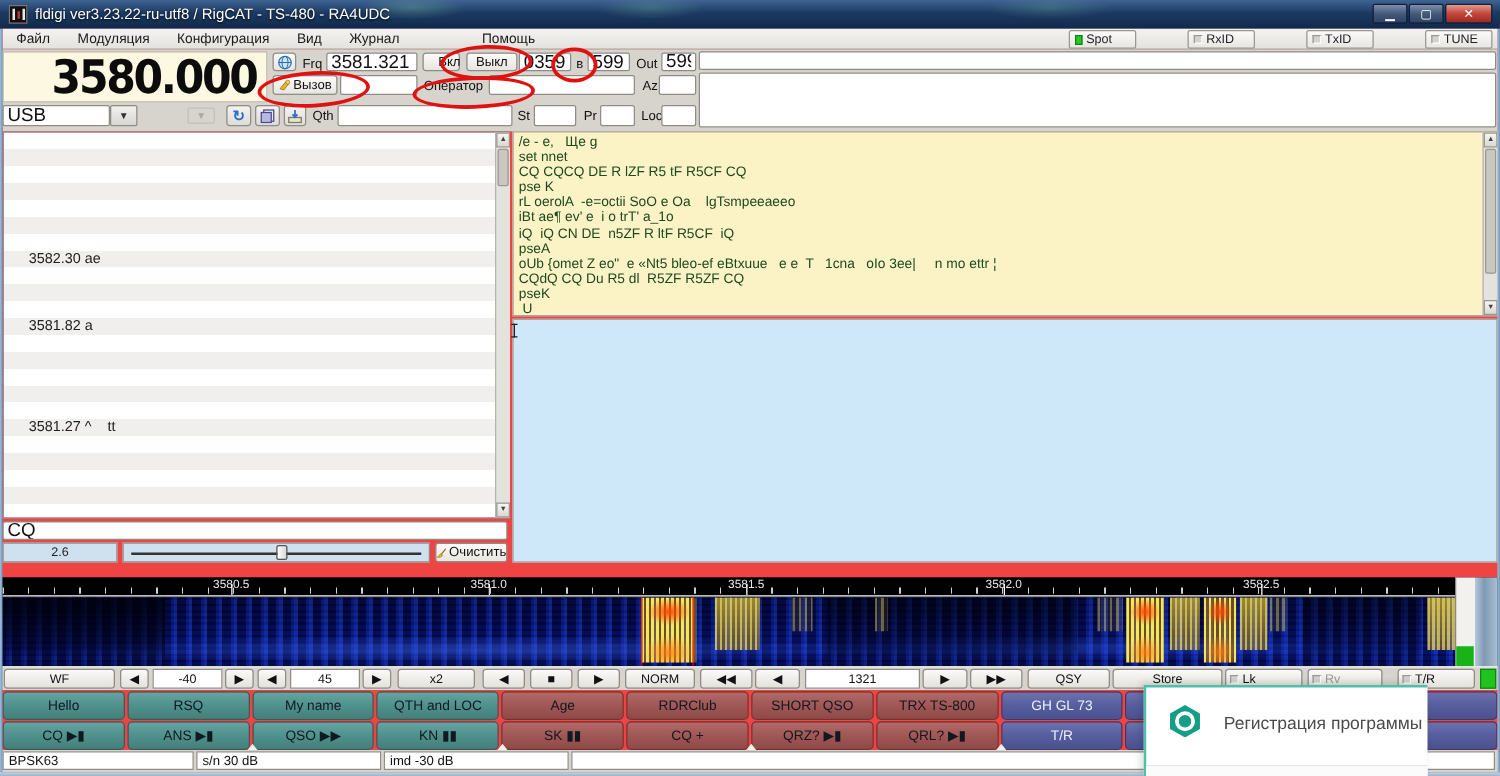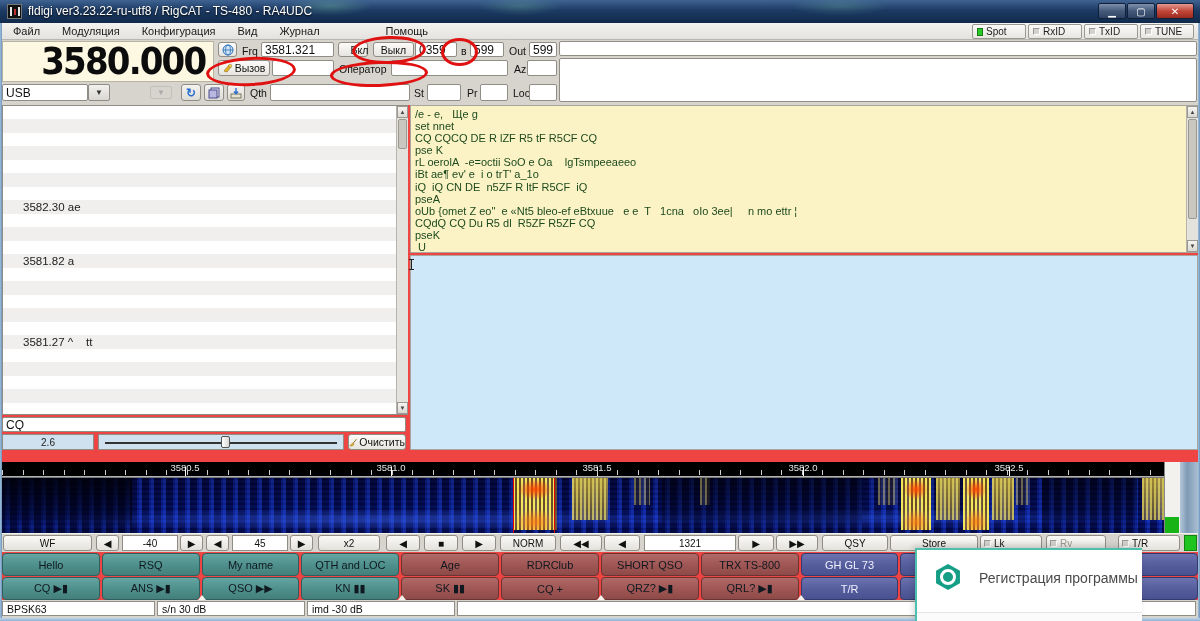--- a/index.html
+++ b/index.html
@@ -27,36 +27,36 @@
   .win-btn.close { width:38px; background:linear-gradient(180deg,#e49890 0%,#c2473a 50%,#9c2a1e 100%); }
 
   .menubar { position:absolute; left:2px; top:23px; width:1196px; height:17px; background:linear-gradient(180deg,#f4f3f1,#e4e2de);
     border-bottom:1px solid #b8b6b0; }
   .menu-items { display:flex; height:100%; align-items:center; }
   .menu-item { font-size:11px; color:#1a1a1a; padding:0 11px; }
   .menu-item:last-child { margin-left:44px; }
   .id-buttons { position:absolute; right:4px; top:1px; display:flex; gap:2px; }
   .id-btn { width:54px; height:15px; border:1px solid #9a988f; border-radius:2px;
     background:linear-gradient(180deg,#fbfaf8,#e8e6e1); font-size:10px; color:#222;
-    display:flex; align-items:center; padding-left:4px; gap:3px; }
+    display:flex; align-items:center; padding-left:4px; gap:3px;margin-left:39px; }
   .led { width:6px; height:8px; background:#29c829; border:1px solid #1a7a1a; }
   .led.off { width:7px; height:7px; background:#d4d2cc; border:1px solid #999; border-right-color:#fff; border-bottom-color:#fff; }
 
   .edge-l,.edge-r { position:absolute; top:23px; width:2px; height:595px; background:linear-gradient(90deg,#9fc0df,#6f94b8); z-index:5; }
   .edge-l{left:0;} .edge-r{right:0;}
   .edge-b { position:absolute; left:0; bottom:0; width:1200px; height:3px; background:linear-gradient(180deg,#bdd6ec,#8fb2d2); z-index:5; }
 
   
   .toppanel { position:absolute; left:2px; top:40px; width:1196px; height:65px; background:#d6d4cd; }
   .freq-display { position:absolute; left:0; top:1px; width:212px; height:41px; background:#fdf8e2;
     border:1px solid #b8b4a4; display:flex; align-items:center; justify-content:flex-end; padding-right:8px; }
   .freq-display span { font-family:"DejaVu Sans", sans-serif; font-weight:700; font-size:37px; letter-spacing:-2px; color:#0c0c0c; transform:scaleX(.92); transform-origin:right; }
 
   .lbl { position:absolute; font-size:10.5px; color:#111; white-space:nowrap; }
-  .fld { position:absolute; background:#fff; border:1px solid #8f8d86; border-radius:2px; font-size:12px; color:#111;
+  .fld { position:absolute; background:#fff; border:1px solid #8f8d86; border-radius:2px; font-size:15px; color:#111;
     font-family:"Liberation Sans", sans-serif; padding:0 3px; outline:none; }
   .pbtn { position:absolute; background:linear-gradient(180deg,#fcfbf9,#e7e5e0); border:1px solid #8f8d86; border-radius:3px;
     font-size:10.5px; color:#111; display:flex; align-items:center; justify-content:center; gap:2px; }
 
   .combo-arrow { position:absolute; background:linear-gradient(180deg,#f2f1ee,#d9d7d1); border:1px solid #8f8d86; border-radius:2px;
     display:flex; align-items:center; justify-content:center; font-size:8px; color:#333; }
   .icon-btn { position:absolute; width:20px; height:17px; background:linear-gradient(180deg,#f4f3f0,#dedcd6);
     border:1px solid #8f8d86; border-radius:3px; display:flex; align-items:center; justify-content:center; }
 
   

